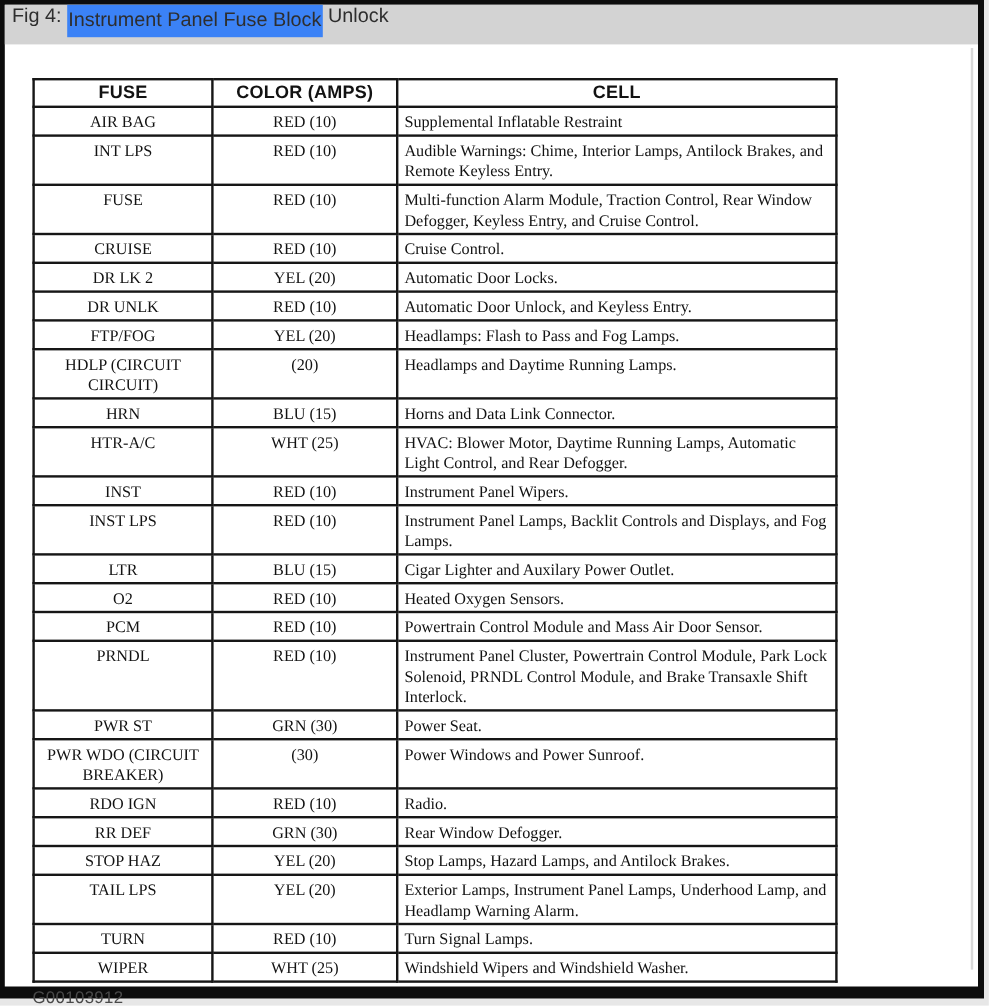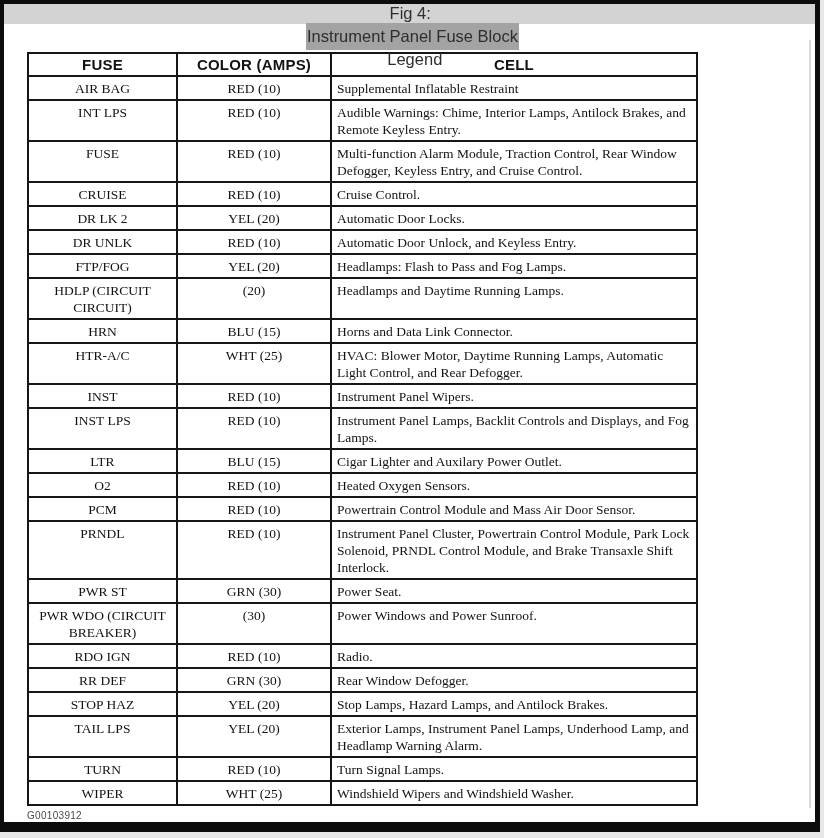--- a/index.html
+++ b/index.html
@@ -14,29 +14,28 @@
     position: absolute; left: 0; top: 0;
     width: 820px; height: 832px;
     box-sizing: border-box;
     background: #ffffff;
     border-left: 4px solid #0c0c0c;
     border-top: 4px solid #0c0c0c;
     border-right: 5px solid #0c0c0c;
     border-bottom: 10px solid #0c0c0c;
   }
   .titlebar {
-    height: 20px;
+    height: 33px;
     background: #d3d3d3;
     display: flex;
-    align-items: center;
+    align-items: flex-start;
     padding-left: 6px;
     font-size: 16.5px;
     color: #2e2e2e;
     white-space: pre;
-    flex-direction: column;
   }
   .titlebar mark {
     background: #fdf100;
     color: #2e2e2e;
     padding: 4px 1px;
   }
   .scan-edge {
     position: absolute;
     top: 36px; bottom: 14px; right: 4px;
     width: 2px;
@@ -69,32 +68,32 @@
   td.fuse-cell, td.color-cell {
     text-align: center;
     padding: 2.5px 3px;
   }
   td.desc-cell {
     text-align: left;
     padding: 2.5px 4px 2.5px 5px;
   }
   .figure-id {
     margin: 4px 0 0 23px;
-    font-size: 10px;
+    font-size: 14px;
     color: #4a4a4a;
     letter-spacing: 0.3px;
   }
 </style>
 </head>
 <body>
 
 <div class="frame">
 
   <div class="titlebar" style="background: rgb(211, 211, 211);">
-    <span>Fig 4: </span><mark style="background: #a3a3a3;">Instrument Panel Fuse Block</mark><span> Legend</span>
+    <span>Fig 4: </span><mark style="background: #3b82f6;">Instrument Panel Fuse Block</mark><span> Unlock</span>
   </div>
 
   <div class="scan-edge"></div>
 
   <table class="fuse-table">
     <colgroup>
       <col class="c-fuse">
         <col class="c-color">
         <col class="c-cell">
     </colgroup>

